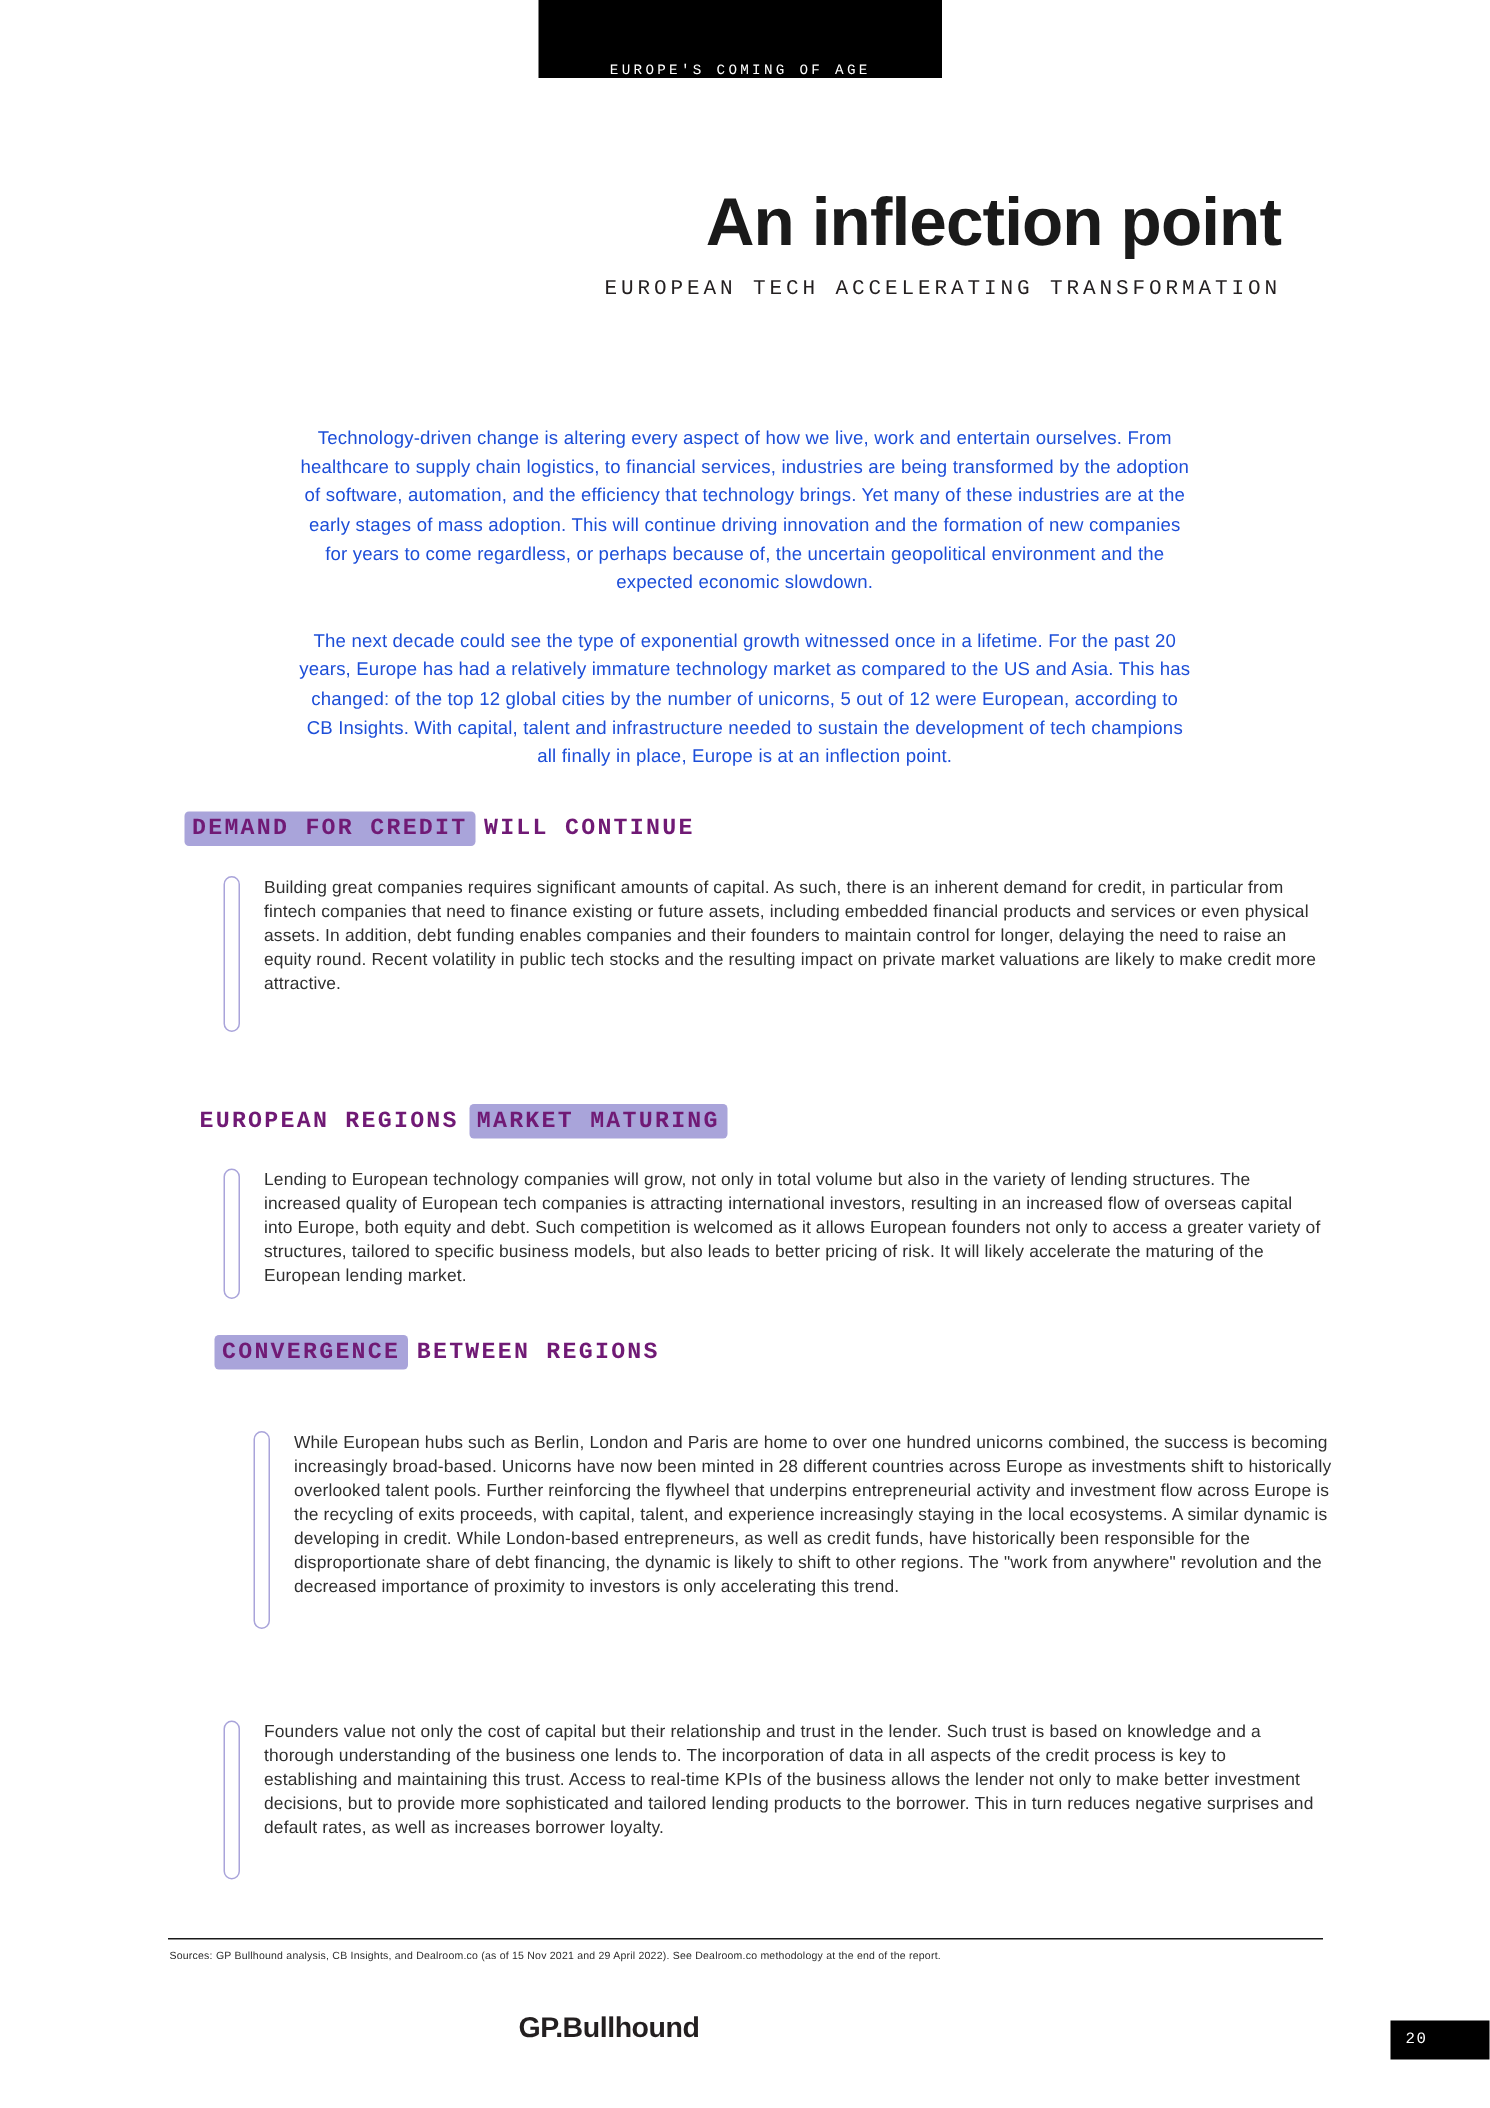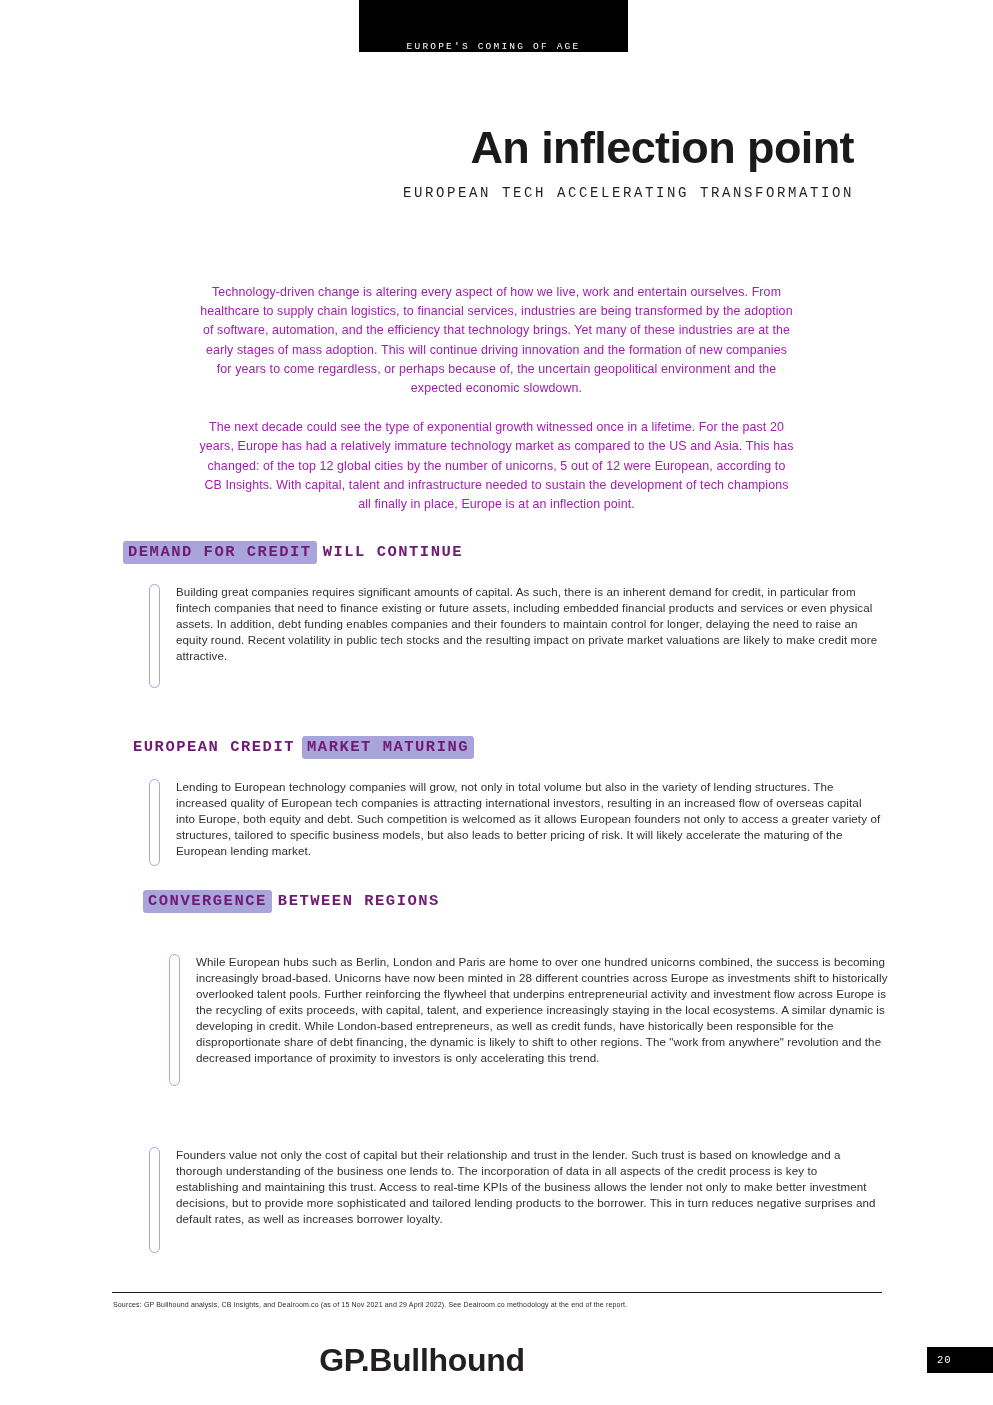--- a/index.html
+++ b/index.html
@@ -69,21 +69,21 @@
     left: 198px;
     top: 283px;
     width: 597px;
     text-align: center;
   }
   .intro p {
     margin: 0;
     font-size: 12.4px;
     line-height: 19.2px;
     letter-spacing: 0.12px;
-    color: #a21caf;
+    color: #1d4ed8;
   }
   .intro p + p {
     margin-top: 20px;
   }
 
   
   .section {
     position: absolute;
     left: 123px;
     width: 760px;
@@ -152,24 +152,23 @@
     white-space: nowrap;
   }
   .brand {
     position: absolute;
     left: 0;
     top: 1342px;
     width: 812px;
     text-align: center;
     font-family: "Liberation Sans", sans-serif;
     font-weight: bold;
-    font-size: 32px;
+    font-size: 19px;
     letter-spacing: -0.3px;
     color: #231f20;
-    padding-left: 16px;
   }
   .page-number {
     position: absolute;
     left: 927px;
     top: 1347px;
     width: 66px;
     height: 26px;
     background: #000000;
     color: #ffffff;
     font-family: "Liberation Mono", monospace;
@@ -203,21 +202,21 @@
     <span class="hl">DEMAND FOR CREDIT</span><span class="plain">WILL CONTINUE</span>
   </h2>
   <div class="section-body">
     <span class="bracket" style="height:104px;"></span>
     <p>Building great companies requires significant amounts of capital. As such, there is an inherent demand for credit, in particular from fintech companies that need to finance existing or future assets, including embedded financial products and services or even physical assets. In addition, debt funding enables companies and their founders to maintain control for longer, delaying the need to raise an equity round. Recent volatility in public tech stocks and the resulting impact on private market valuations are likely to make credit more attractive.</p>
   </div>
 </div>
 
 <div class="section" id="sec1" style="top:736px;">
   <h2 class="section-heading indented">
-    <span>EUROPEAN CREDIT</span><span class="hl" style="margin-left:7px;">MARKET MATURING</span>
+    <span>EUROPEAN REGIONS</span><span class="hl" style="margin-left:7px;">MARKET MATURING</span>
   </h2>
   <div class="section-body">
     <span class="bracket" style="height:87px;"></span>
     <p>Lending to European technology companies will grow, not only in total volume but also in the variety of lending structures. The increased quality of European tech companies is attracting international investors, resulting in an increased flow of overseas capital into Europe, both equity and debt. Such competition is welcomed as it allows European founders not only to access a greater variety of structures, tailored to specific business models, but also leads to better pricing of risk. It will likely accelerate the maturing of the European lending market.</p>
   </div>
 </div>
 
 <div class="section" id="sec2" style="top:890px;margin-left:20px;">
   <h2 class="section-heading">
     <span class="hl">CONVERGENCE</span><span class="plain">BETWEEN REGIONS</span>

